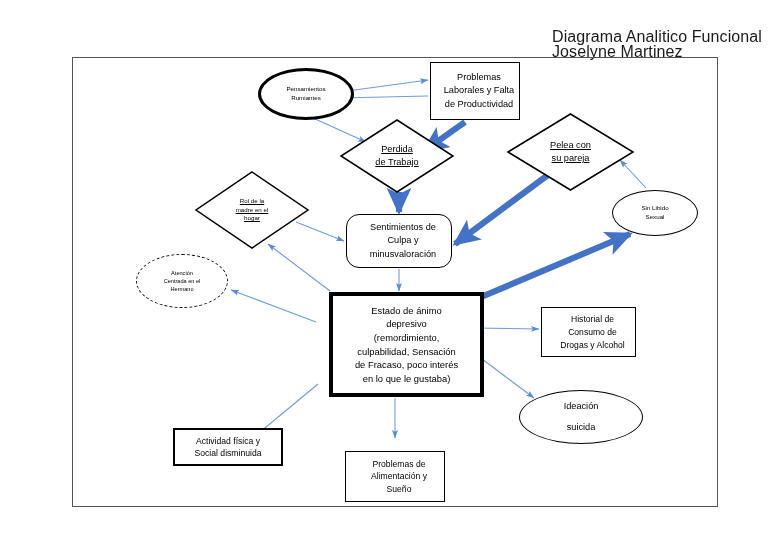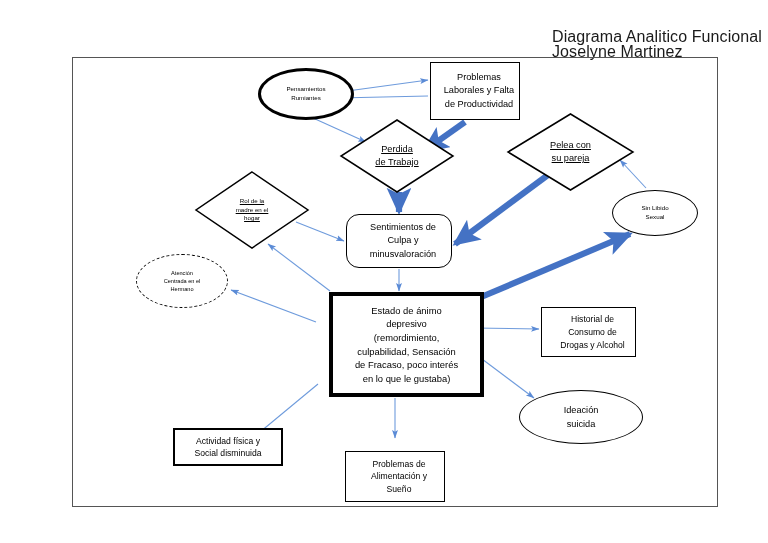--- a/index.html
+++ b/index.html
@@ -171,21 +171,21 @@
 (remordimiento,
 culpabilidad, Sensación
 de Fracaso, poco interés
 en lo que le gustaba)</span>
     </div>
     <div class="node rect" style="left: 541px; top: 307px; width: 95px; height: 50px; font-size: 8.6px; line-height: 13px;">
       <span class="lbl">Historial de
 Consumo de
 Drogas y Alcohol</span>
     </div>
-    <div class="node ellipse" style="left: 519px; top: 390px; width: 124px; height: 54px; font-size: 9.2px; line-height: 14px;">
+    <div class="node ellipse" style="left: 519px; top: 390px; width: 124px; height: 54px; font-size: 9.2px; line-height: 21px;">
       <span class="lbl">Ideación
 suicida</span>
     </div>
     <div class="node rect-thick" style="left: 173px; top: 428px; width: 110px; height: 38px; font-size: 8.6px; line-height: 12.47px;">
       <span class="lbl">Actividad física y
 Social disminuida</span>
     </div>
     <div class="node rect" style="left: 345px; top: 451px; width: 100px; height: 51px; font-size: 8.6px; line-height: 12.47px;">
       <span class="lbl">Problemas de
 Alimentación y

